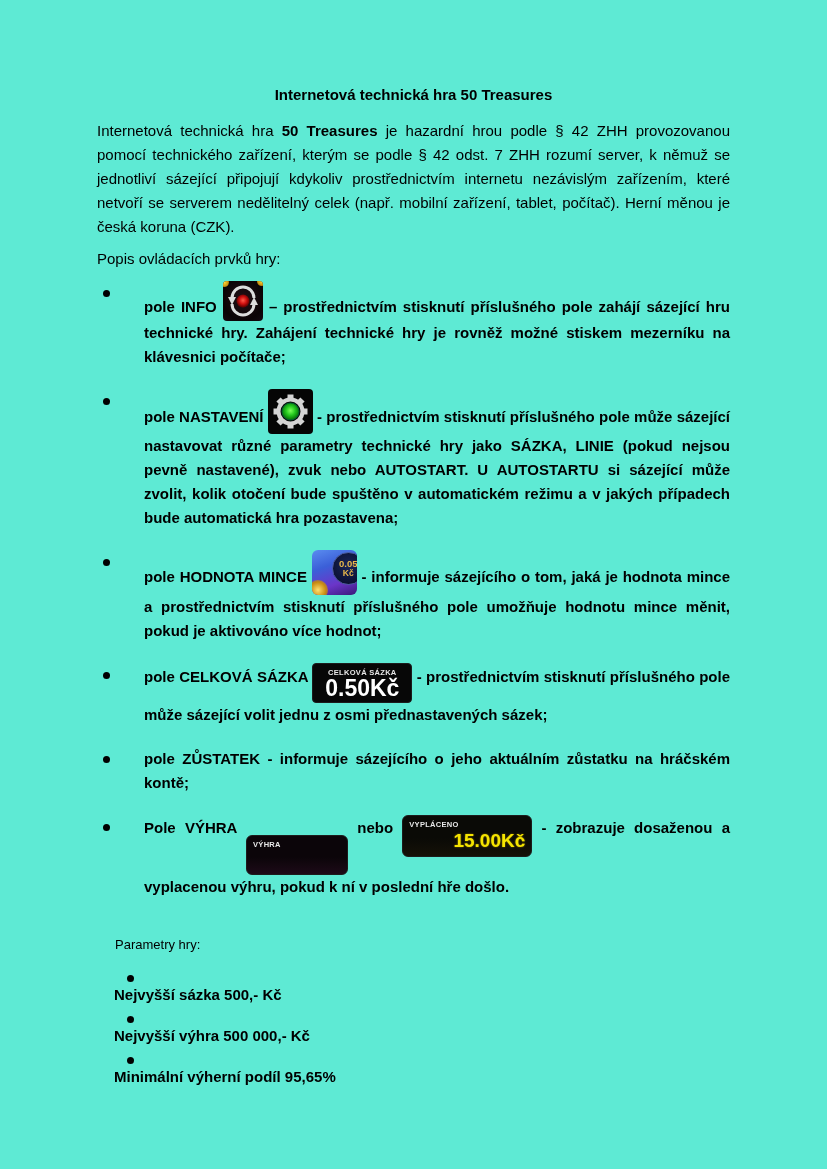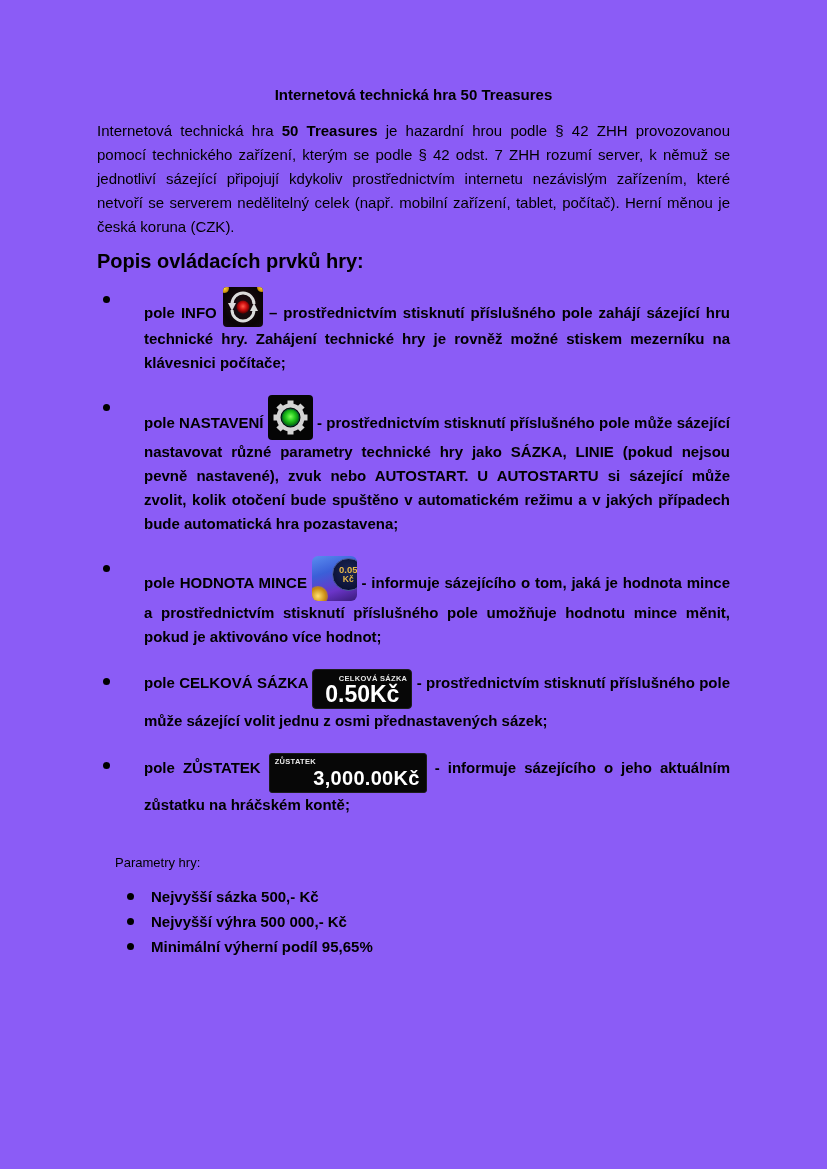--- a/index.html
+++ b/index.html
@@ -1,28 +1,28 @@
 <!DOCTYPE html>
 <html><head>
 <meta charset="utf-8">
 <style>
   html,body { margin:0; padding:0; background:#ffffff; }
   body {
     width:827px; height:1169px; overflow:hidden;
     font-family:"Liberation Sans", sans-serif;
     color:#000;
   }
-  .page { box-sizing:border-box; width:827px; height:1169px; padding:86px 97px 0 97px; background:#8b5cf6; }
+  .page { box-sizing:border-box; width:827px; height:1169px; padding:86px 97px 0 97px; background:#5eead4; }
 
   .doc-title { text-align:center; font-weight:bold; font-size:15px; margin:0 0 16px 0; }
 
   .intro { text-align:justify; font-size:15px; line-height:24px; margin:0 0 11px 0; }
   .intro b { font-weight:bold; }
 
-  .section-heading { font-weight:bold; font-size:20px; margin:0 0 14px 0; }
+  .section-heading { font-weight:normal; font-size:15px; margin:0 0 14px 0; }
 
   .control-item { display:flex; margin-bottom:20px; }
   .bullet-dot { flex:none; width:7px; height:7px; border-radius:50%; background:#000; margin:9px 0 0 6px; }
   .control-text { flex:1; margin-left:34px; text-align:justify; font-weight:bold; font-size:15px; line-height:24px; }
 
   
   .ic { display:inline-block; position:relative; overflow:hidden; }
 
   .ic-start { width:40px; height:40px; border-radius:4px; vertical-align:-9px;
     background:radial-gradient(circle at 50% 45%, #241016 0%, #0a0406 70%, #140a12 100%); }
@@ -56,37 +56,37 @@
     background:radial-gradient(circle,#ffe070 0%,#c88a10 55%,rgba(120,70,0,0) 100%); }
 
   
   .box { display:inline-block; position:relative; box-sizing:border-box; background:#070707;
     border:1px solid #1c1c1c; color:#fff; }
   .box .blabel { display:block; font-size:7.5px; font-weight:bold; letter-spacing:.3px;
     color:#e8e8e8; line-height:9px; }
   .box .bvalue { display:block; font-weight:bold; }
 
   .box-sazka { width:100px; height:40px; border-radius:4px; padding:4px 4px 0 4px; vertical-align:-14px; }
-  .box-sazka .blabel { text-align:right; }
+  .box-sazka .blabel { text-align:center; }
   .box-sazka .bvalue { text-align:center; font-size:23px; line-height:22px; }
 
   .box-zustatek { width:158px; height:40px; border-radius:3px; padding:3px 6px 0 5px; vertical-align:-12px; }
   .box-zustatek .bvalue { text-align:right; font-size:20px; line-height:24px; letter-spacing:.3px; }
 
   .box-vyhra { width:102px; height:40px; border-radius:6px; padding:4px 0 0 6px; vertical-align:-14px;
     background:linear-gradient(180deg,#0b0509 55%,#1d0a18 100%); }
 
   .box-vyplaceno { width:130px; height:42px; border-radius:6px; padding:4px 6px 0 6px; vertical-align:-14px;
     background:linear-gradient(180deg,#0a0a06 55%,#151208 100%); }
   .box-vyplaceno .bvalue { text-align:right; font-size:19px; line-height:23px; color:#f5e400;
     text-shadow:0 0 2px #8a7a00; }
 
   
   .params-heading { font-weight:normal; font-size:13px; margin:38px 0 14px 18px; }
-  .param-item { display:flex; font-weight:bold; font-size:15px; line-height:25px; }
+  .param-item { display:flex; font-weight:bold; font-size:15px; line-height:25px;flex-direction:column; }
   .param-item .bullet-dot { margin:9px 0 0 30px; }
   .param-item .ptext { margin-left:17px; }
 </style>
 </head>
 <body>
 
 <div class="page">
 
   <div class="doc-title">Internetová technická hra 50 Treasures</div>
 
@@ -148,23 +148,27 @@
             </span><span class="gold-bl"></span></span><span> - informuje sázejícího o tom, jaká je hodnota mince a prostřednictvím stisknutí příslušného pole umožňuje hodnotu mince měnit, pokud je aktivováno více hodnot;</span></div>
     </div>
 
     <div class="control-item">
       <span class="bullet-dot"></span>
       <div class="control-text"><span>pole CELKOVÁ SÁZKA </span><span class="box box-sazka"><span class="blabel">CELKOVÁ SÁZKA</span><span class="bvalue">0.50Kč</span></span><span> - prostřednictvím stisknutí příslušného pole může sázející volit jednu z osmi přednastavených sázek;</span></div>
     </div>
 
     <div class="control-item">
       <span class="bullet-dot"></span>
-      <div class="control-text"><span>pole ZŮSTATEK </span><span class="box box-zustatek"><span class="blabel">ZŮSTATEK</span><span class="bvalue">3,000.00Kč</span></span><span> - informuje sázejícího o jeho aktuálním zůstatku na hráčském kontě;</span></div>
+      <div class="control-text"><span>pole ZŮSTATEK </span><span> - informuje sázejícího o jeho aktuálním zůstatku na hráčském kontě;</span></div>
     </div>
 
+    <div class="control-item">
+      <span class="bullet-dot"></span>
+      <div class="control-text"><span>Pole VÝHRA </span><span class="box box-vyhra"><span class="blabel">VÝHRA</span></span><span> nebo </span><span class="box box-vyplaceno"><span class="blabel">VYPLÁCENO</span><span class="bvalue">15.00Kč</span></span><span> - zobrazuje dosaženou a vyplacenou výhru, pokud k ní v poslední hře došlo.</span></div>
+    </div>
 
   </div>
 
   <div class="params-heading">Parametry hry:</div>
 
   <div>
     <div class="param-item">
       <span class="bullet-dot"></span>
       <span class="ptext">Nejvyšší sázka 500,- Kč</span>
     </div>

